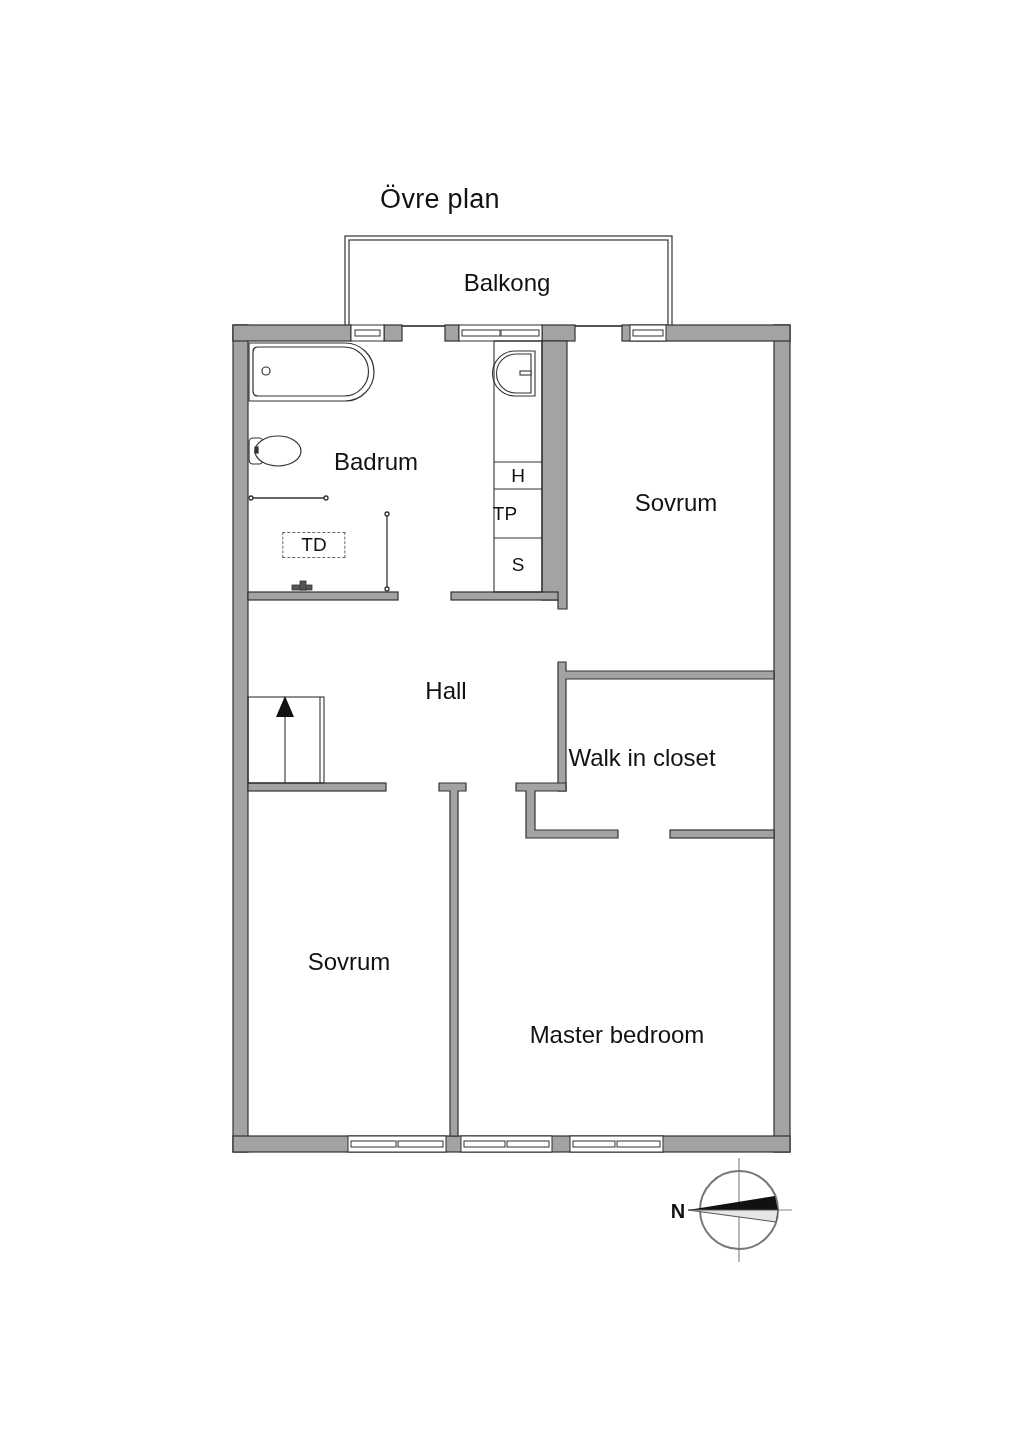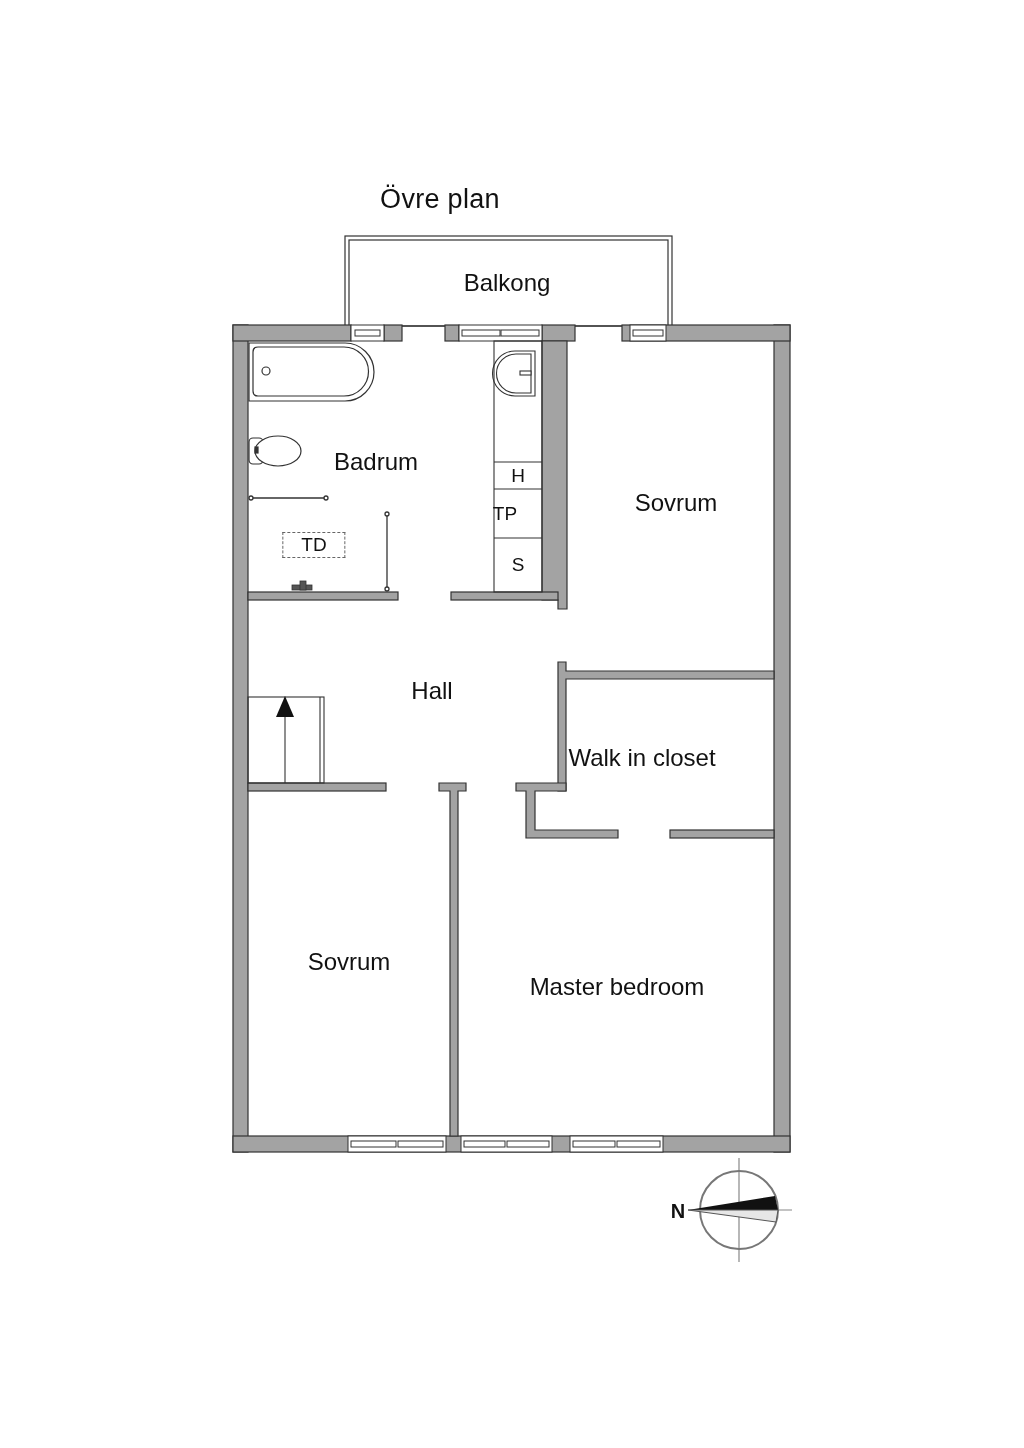--- a/index.html
+++ b/index.html
@@ -126,23 +126,23 @@
     <polygon points="688,1210 775,1196 778,1210" fill="#111"></polygon>
     <polygon points="688,1210 778,1210 776,1222" fill="#e6e6e6" stroke="#555" stroke-width="1"></polygon>
   </g>
 </svg>
 
 <div class="title">Övre plan</div>
 
 <div class="lbl" style="left:507px; top:283px;">Balkong</div>
 <div class="lbl" style="left:376px; top:462px;">Badrum</div>
 <div class="lbl" style="left:676px; top:503px;">Sovrum</div>
-<div class="lbl" style="left:432px; top:691px;">Hall</div>
+<div class="lbl" style="left:446px; top:691px;">Hall</div>
 <div class="lbl" style="left:642px; top:758px;">Walk in closet</div>
 <div class="lbl" style="left:349px; top:962px;">Sovrum</div>
-<div class="lbl" style="left:617px; top:987px;">Master bedroom</div>
+<div class="lbl" style="left:617px; top:1035px;">Master bedroom</div>
 
 <div class="lbl small" style="left:518px; top:476px;">H</div>
 <div class="lbl small" style="left:505px; top:514px;">TP</div>
 <div class="lbl small" style="left:518px; top:565px;">S</div>
 <div class="td" style="left:314px; top:545px;">TD</div>
 
 <div class="north" style="left:678px; top:1211px;">N</div>
 
 </body></html>

